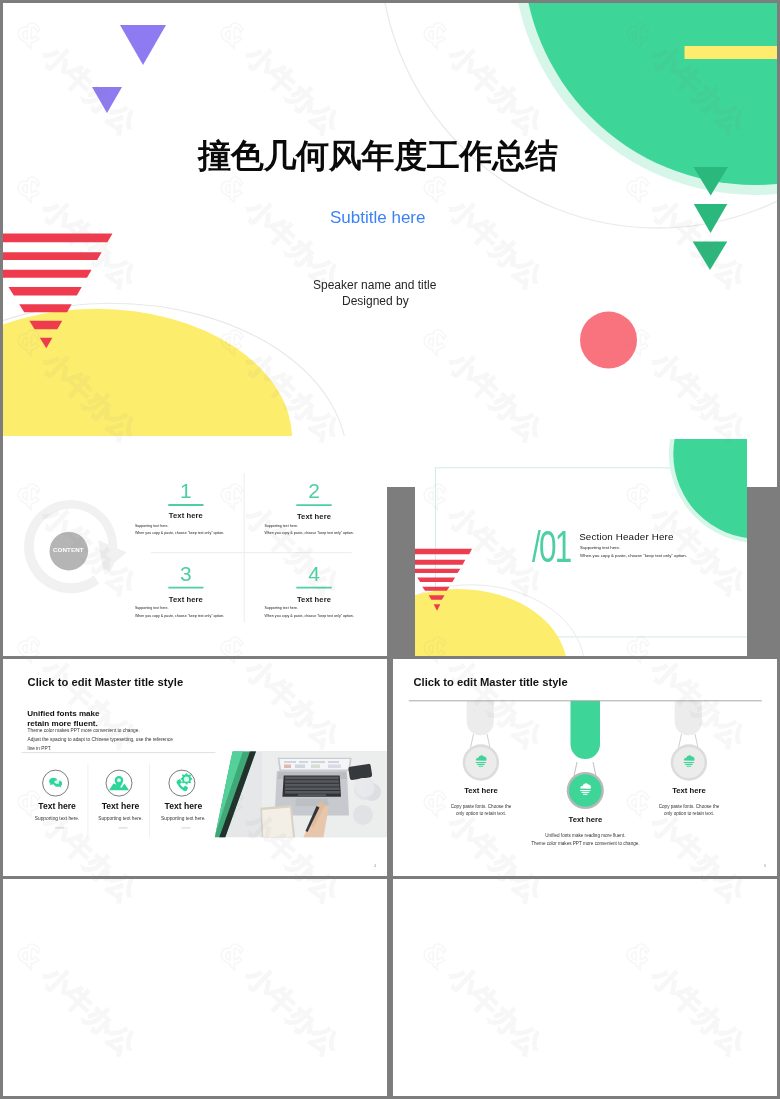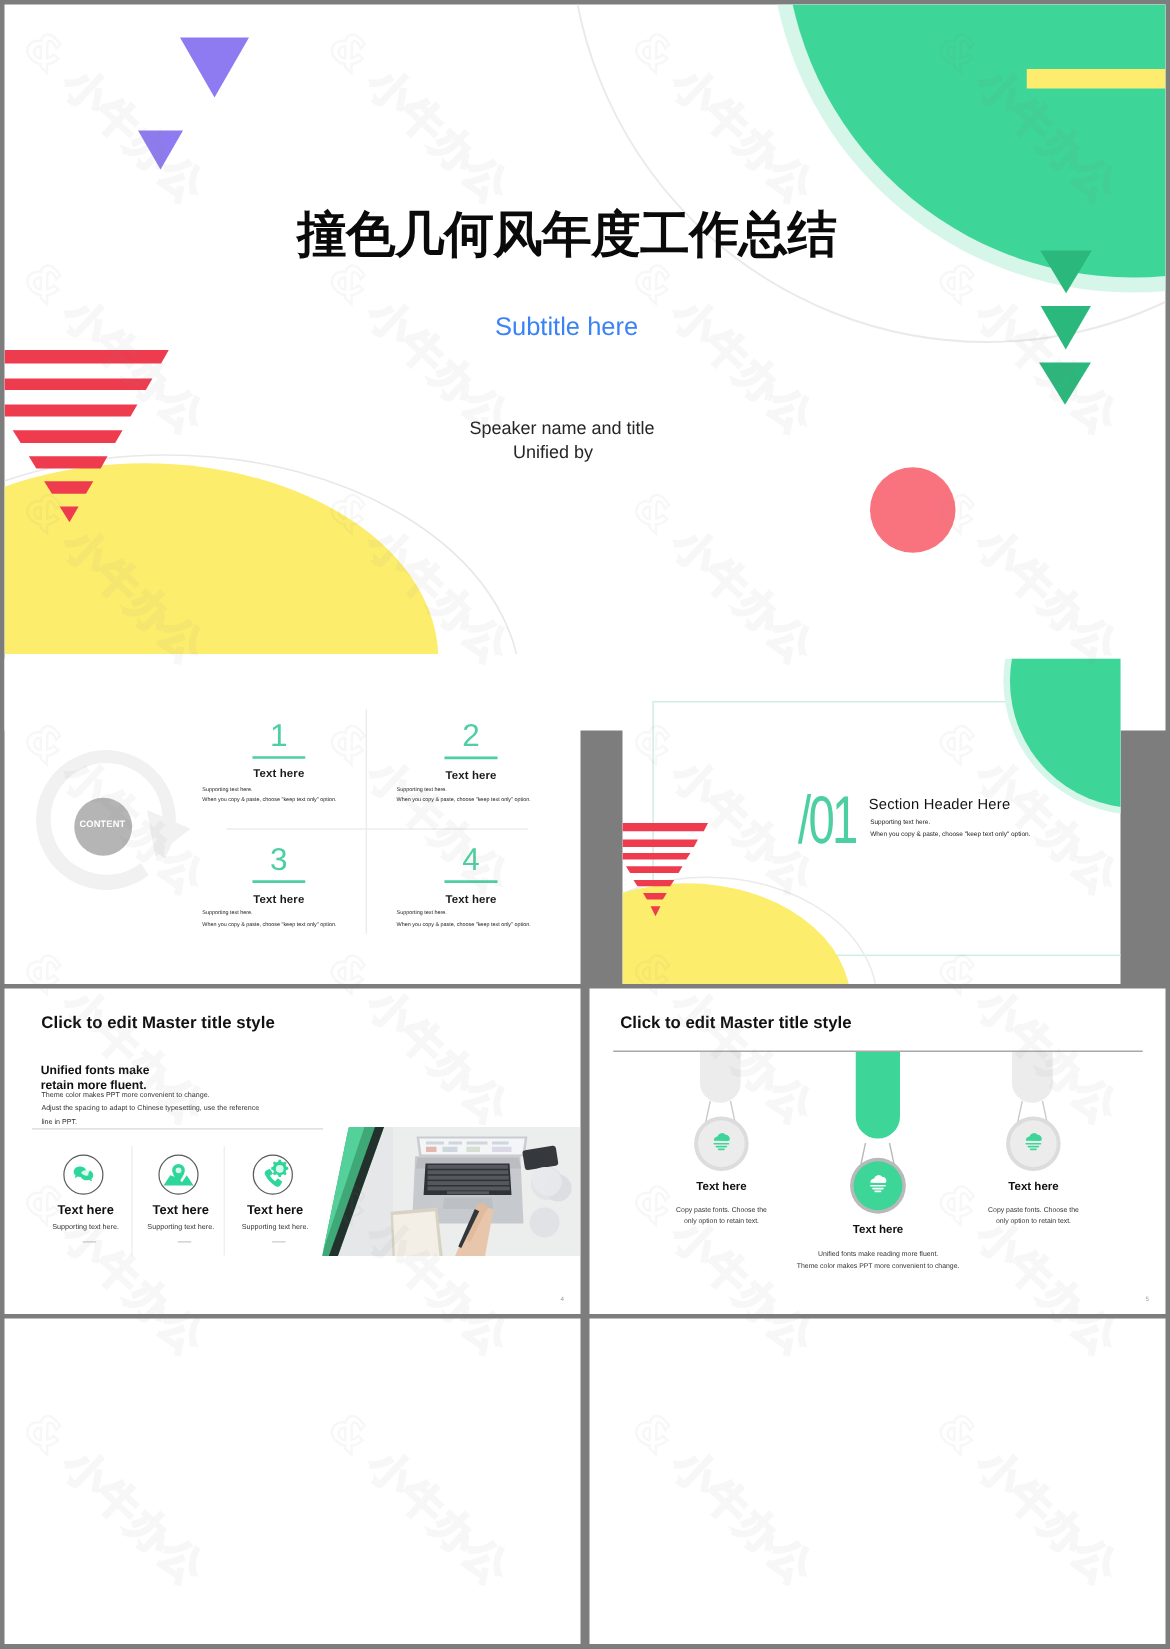--- a/index.html
+++ b/index.html
@@ -49,21 +49,21 @@
         <polygon points="-3.0,266.7 88.6,266.7 84.0,274.7 -0.1,274.7"></polygon>
         <polygon points="5.5,283.9 78.7,283.9 73.8,292.4 10.8,292.4"></polygon>
         <polygon points="16.2,301.2 68.7,301.2 64.1,309.3 21.2,309.3"></polygon>
         <polygon points="26.4,317.8 59.2,317.8 54.3,326.2 31.6,326.2"></polygon>
         <polygon points="36.8,334.7 49.4,334.7 43.3,345.2"></polygon>
       </g>
     </svg>
     <div style="position:absolute;left:195px;top:131px;font-size:33px;font-weight:bold;letter-spacing:-0.3px;color:#0a0a0a;white-space:nowrap">撞色几何风年度工作总结</div>
     <div style="position:absolute;left:327px;top:205px;font-size:17px;color:#3b82f6;white-space:nowrap">Subtitle here</div>
     <div style="position:absolute;left:310px;top:275px;font-size:12px;color:#262626;white-space:nowrap">Speaker name and title</div>
-    <div style="position:absolute;left:339px;top:291px;font-size:12px;color:#262626;white-space:nowrap">Unified by</div>
+    <div style="position:absolute;left:339px;top:291px;font-size:12px;color:#262626;white-space:nowrap">Designed by</div>
   </div>
   <div class="slide" id="s2" style="left:3px;top:439px;width:384px;height:217px">
     <svg width="384" height="217" viewBox="0 0 384 217" style="position:absolute;left:0;top:0">
       <g fill="#f1f1f1">
         <path d="M 96.2 144.5 A 46.6 46.6 0 1 1 106.7 133.1 L 99.3 127.3 A 37.3 37.3 0 1 0 90.9 136.4 Z"></path>
         <path d="M 95 101 L 124 113.5 L 100.5 132 Z"></path>
       </g>
       <circle cx="65.8" cy="112.2" r="19.3" fill="#b5b5b5"></circle>
       <line x1="147.9" y1="113.7" x2="348.9" y2="113.7" stroke="#ececec" stroke-width="1"></line>
       <line x1="241.2" y1="34" x2="241.2" y2="183.6" stroke="#ececec" stroke-width="1"></line>

